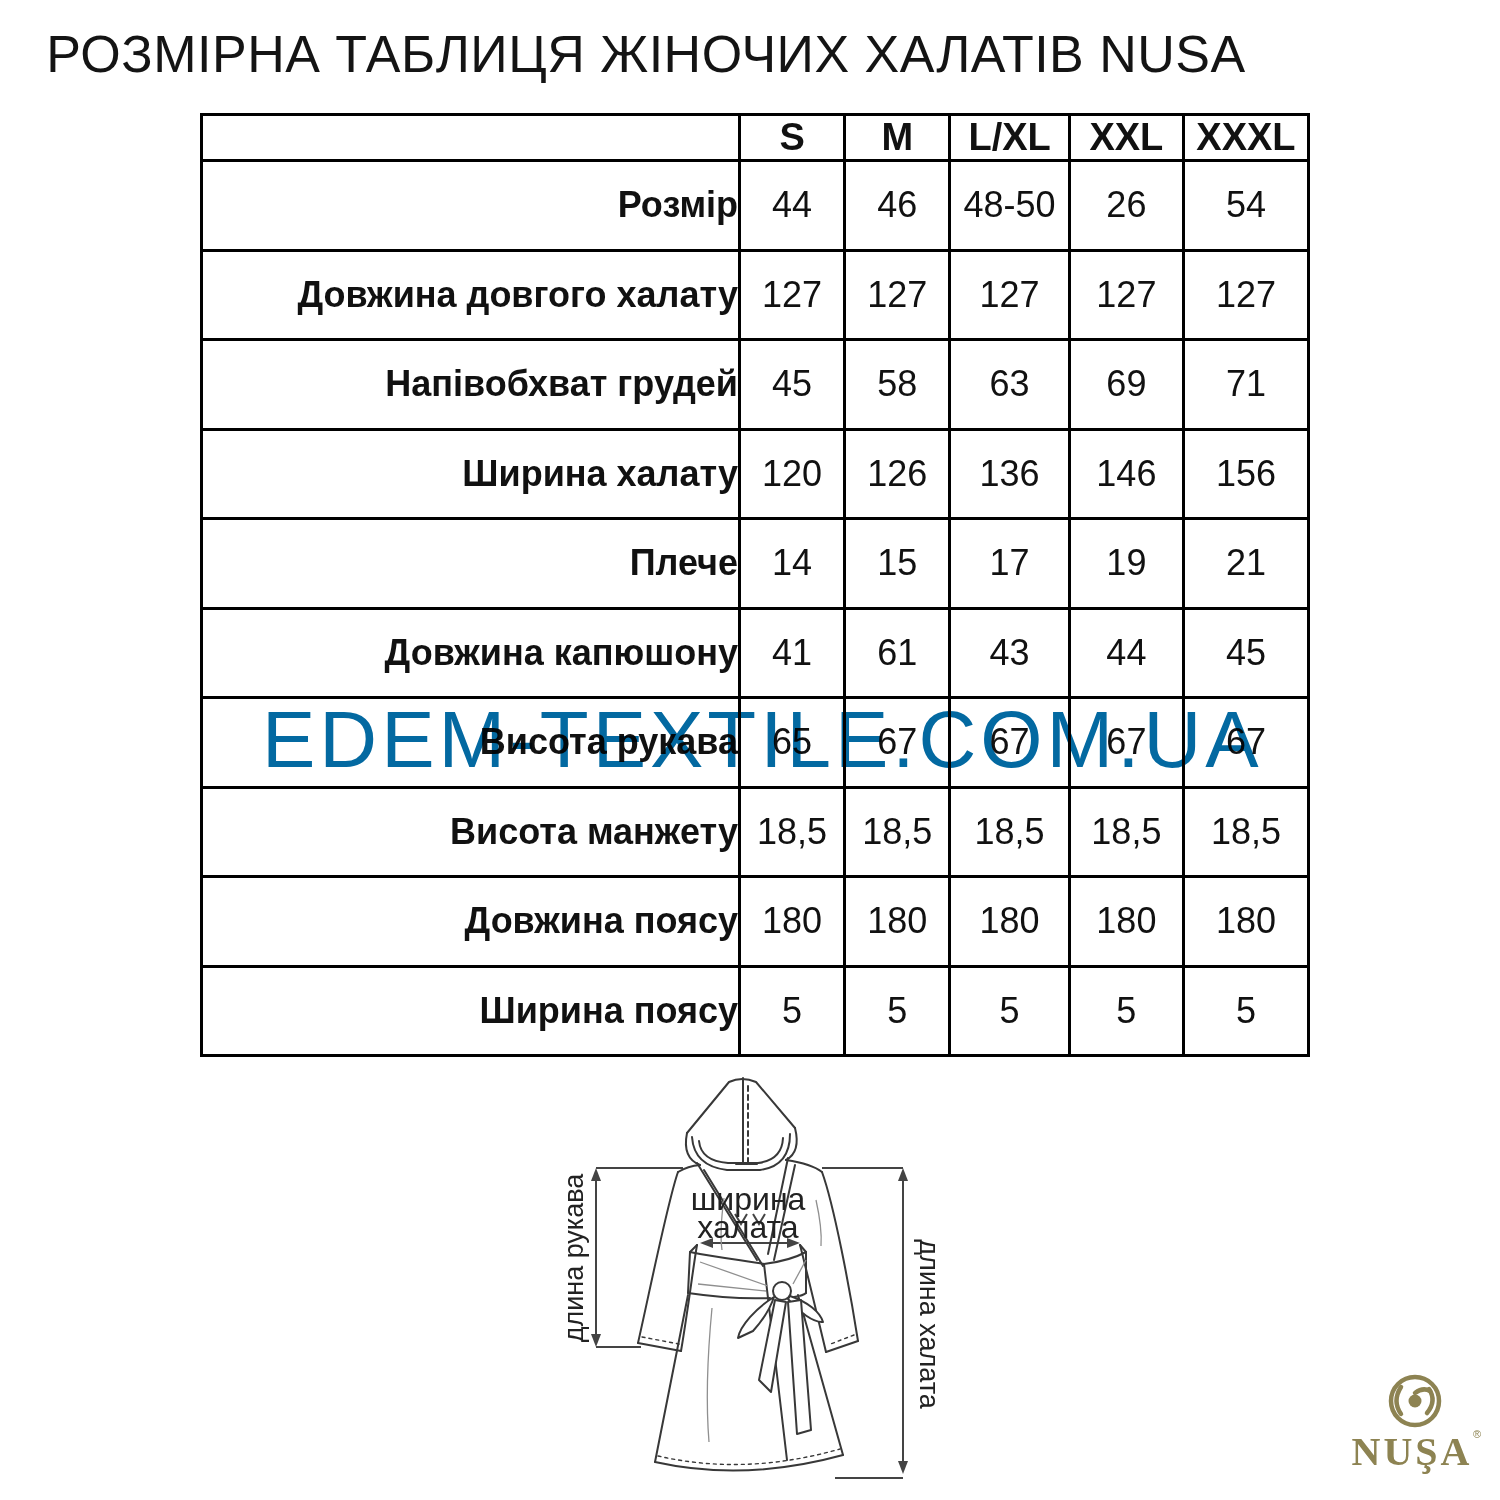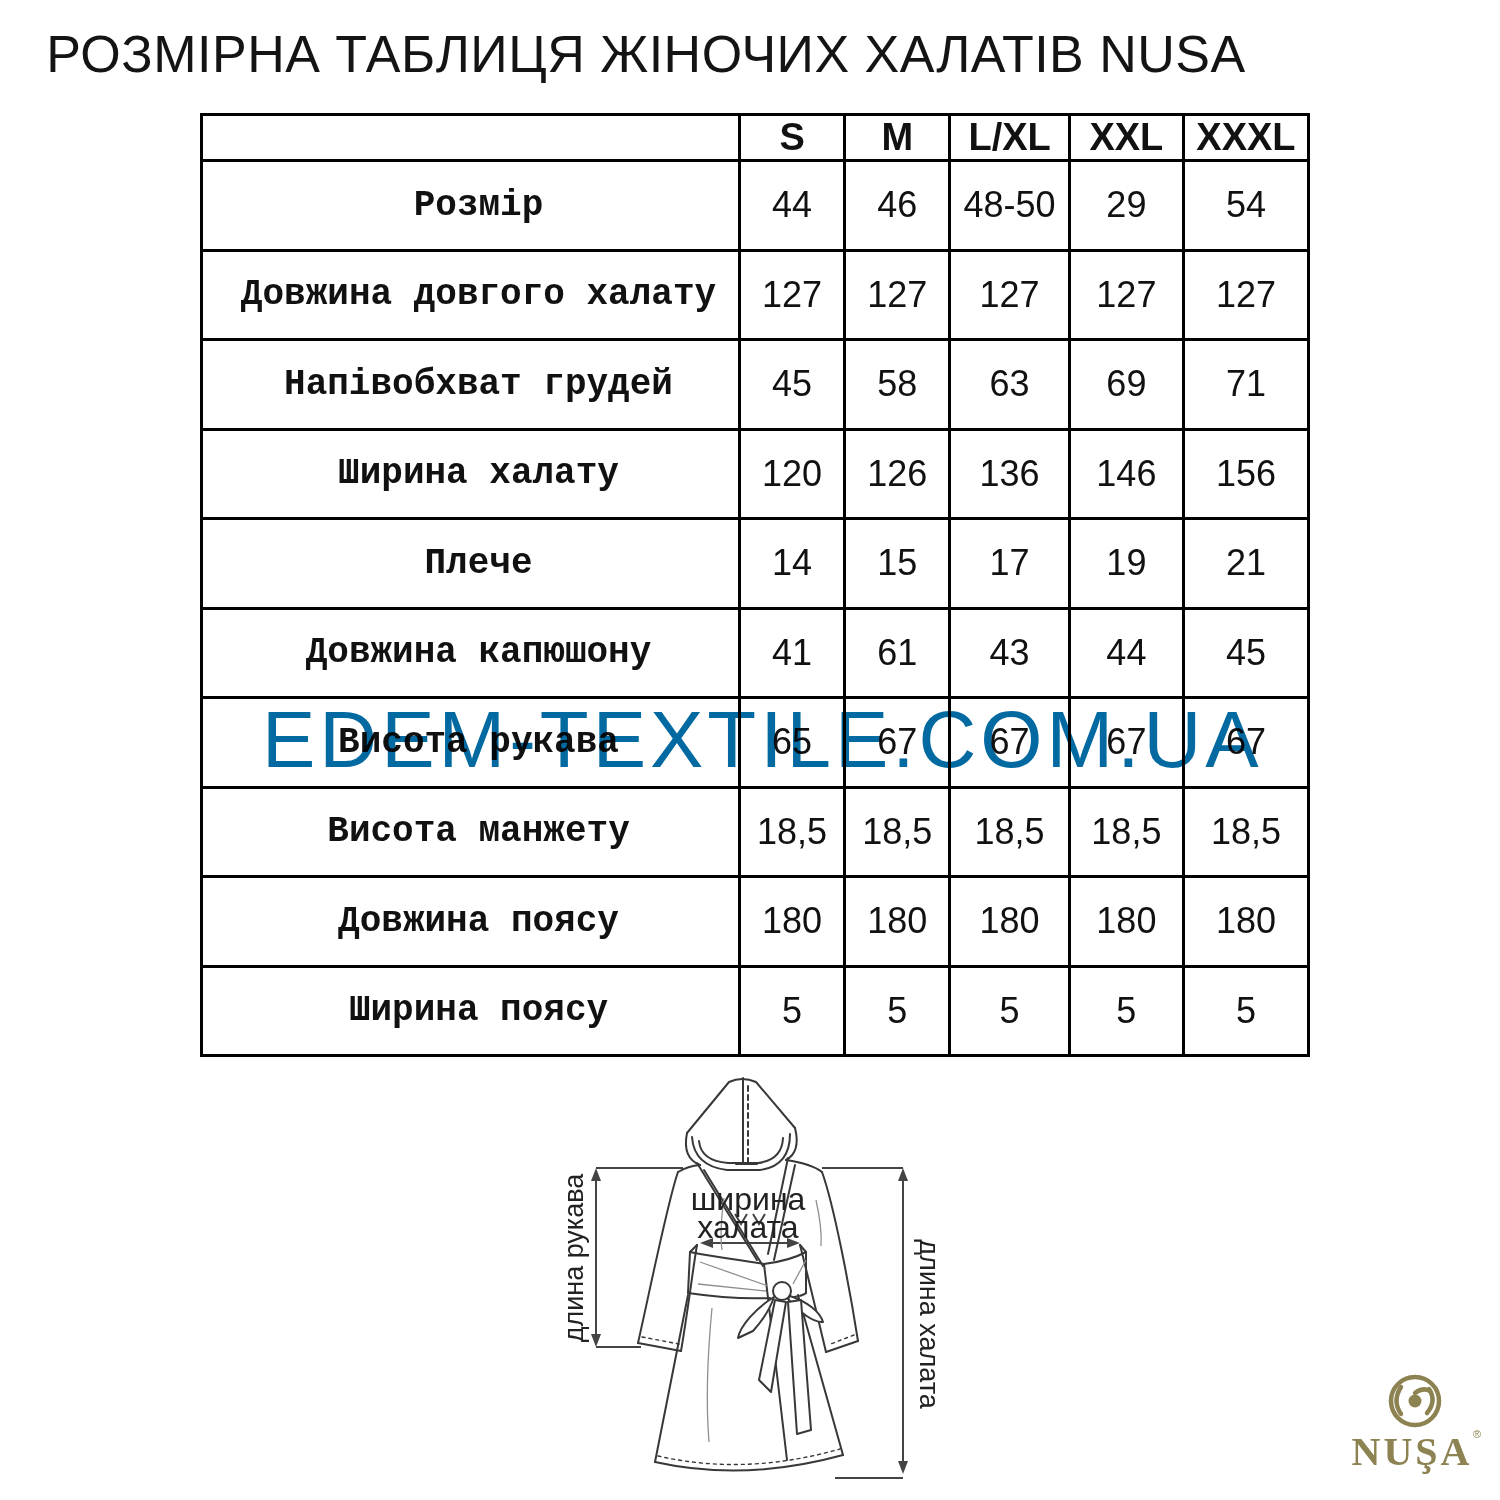--- a/index.html
+++ b/index.html
@@ -15,21 +15,21 @@
   table.size-table{
     position:absolute;left:200px;top:113px;width:1110px;height:944px;
     border-collapse:collapse;table-layout:fixed;background:#fff;
   }
   .size-table th,.size-table td{
     border:3px solid #000;text-align:center;vertical-align:middle;
     font-size:36px;padding:0;overflow:hidden;white-space:nowrap;
   }
   .size-table th{font-weight:700;font-size:38px;}
   .size-table td.row-label{
-    text-align:center;padding-left:16px;font-weight:700;font-family:Liberation Mono, monospace;
+    text-align:right;padding-left:16px;font-weight:700;
   }
   .watermark{
     position:absolute;left:262px;top:694px;z-index:5;
     font-size:80px;letter-spacing:4px;color:#0369a1;
     mix-blend-mode:multiply;pointer-events:none;white-space:nowrap;
   }
   .diagram-svg{position:absolute;left:530px;top:1050px;width:440px;height:450px;}
   .logo-svg{position:absolute;left:1340px;top:1368px;width:150px;height:112px;}
   .robe{stroke:#383838;stroke-width:2;fill:none;stroke-linecap:round;stroke-linejoin:round;}
   .robe-fill{stroke:#383838;stroke-width:2;fill:#ffffff;stroke-linejoin:round;}
@@ -63,21 +63,21 @@
       <th>XXL</th>
       <th>XXXL</th>
     </tr>
   </thead>
   <tbody>
       <tr>
     <td class="row-label">Розмір</td>
     <td class="row-val">44</td>
     <td class="row-val">46</td>
     <td class="row-val">48-50</td>
-    <td class="row-val">29</td>
+    <td class="row-val">26</td>
     <td class="row-val">54</td>
   </tr>
       <tr>
     <td class="row-label">Довжина довгого халату</td>
     <td class="row-val">127</td>
     <td class="row-val">127</td>
     <td class="row-val">127</td>
     <td class="row-val">127</td>
     <td class="row-val">127</td>
   </tr>

